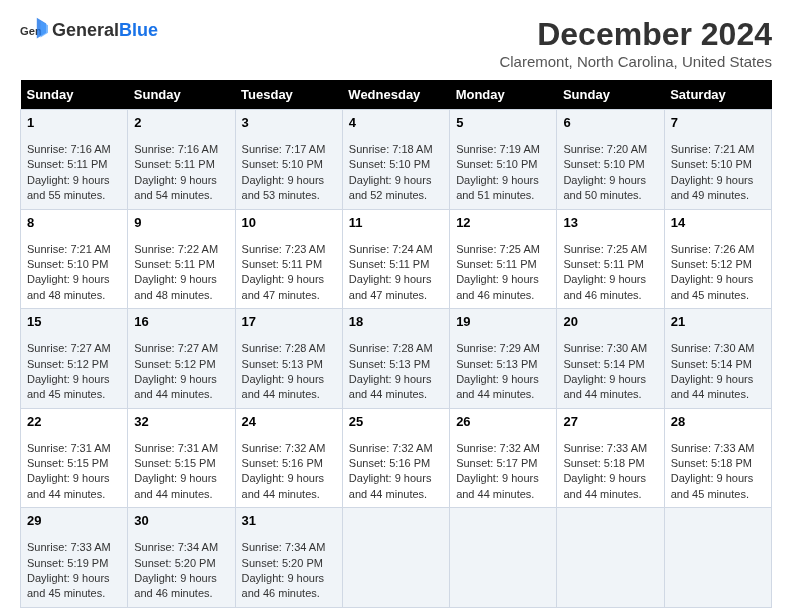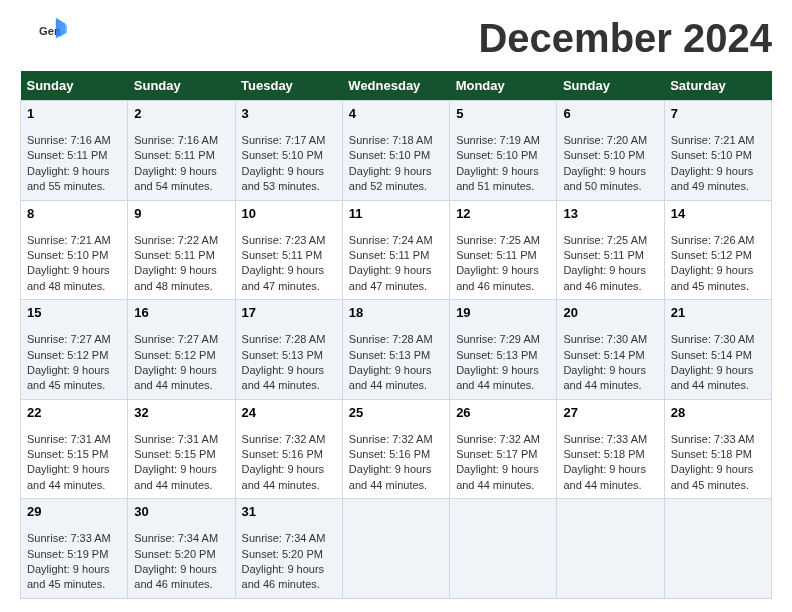--- a/index.html
+++ b/index.html
@@ -13,55 +13,54 @@
     .header {
       display: flex;
       justify-content: space-between;
       align-items: flex-start;
       margin-bottom: 10px;
     }
     .logo {
       display: flex;
       align-items: center;
       gap: 4px;
-      margin-left: 19px;
     }
     .logo-text-general {
       font-size: 18px;
       font-weight: bold;
       color: #333;
     }
     .logo-text-blue {
       font-size: 18px;
       font-weight: bold;
       color: #1a73e8;
     }
     .logo-icon {
       width: 28px;
       height: 28px;
     }
     .title-area {
       text-align: right;
     }
     .main-title {
-      font-size: 40px;
+      font-size: 32px;
       font-weight: bold;
       color: #333;
     }
     .subtitle {
       font-size: 15px;
       color: #555;
     }
     table {
       width: 100%;
       border-collapse: collapse;
       font-size: 11px;
     }
     thead tr {
-      background-color: #14532d;
+      background-color: #000000;
       color: white;
       margin-left: 32px;
     }
     thead th {
       padding: 7px 6px;
       text-align: left;
       font-size: 13px;
       font-weight: bold;
     }
     tbody tr {
@@ -97,23 +96,27 @@
 </head>
 <body>
 
 <div class="header">
   <div class="logo">
     <svg class="logo-icon" viewBox="0 0 30 30" xmlns="http://www.w3.org/2000/svg">
       <text x="0" y="20" font-size="12" font-weight="bold" fill="#333">Gen</text>
       <path d="M18 2 L28 8 L28 18 L18 24 Z" fill="#1a73e8" opacity="0.8"></path>
       <path d="M22 5 L30 10 L30 18 L22 23 Z" fill="#4a9eff" opacity="0.7"></path>
     </svg>
+    <div>
+      <span class="logo-text-general">General</span><span class="logo-text-blue">Blue</span>
+    </div>
   </div>
   <div class="title-area">
     <div class="main-title">December 2024</div>
+    <div class="subtitle">Claremont, North Carolina, United States</div>
   </div>
 </div>
 
 <table>
   <thead>
     <tr>
     <th>Sunday</th>
         <th>Sunday</th>
         <th>Tuesday</th>
         <th>Wednesday</th>

